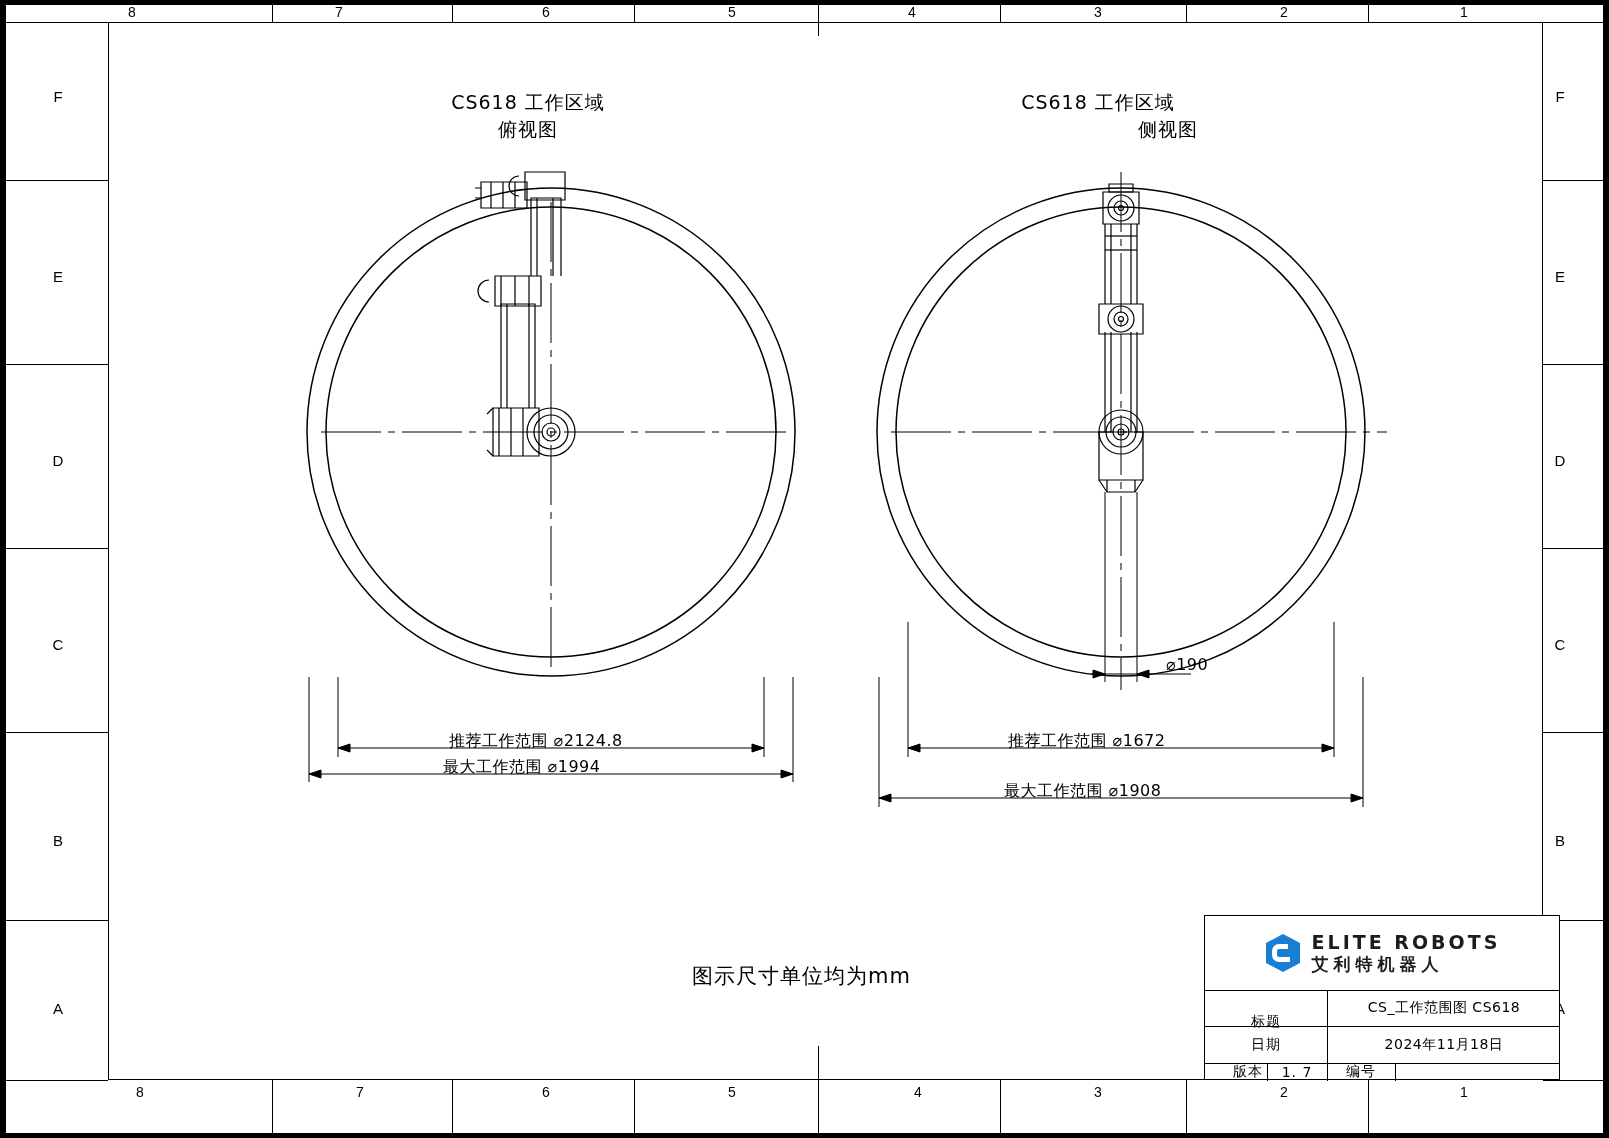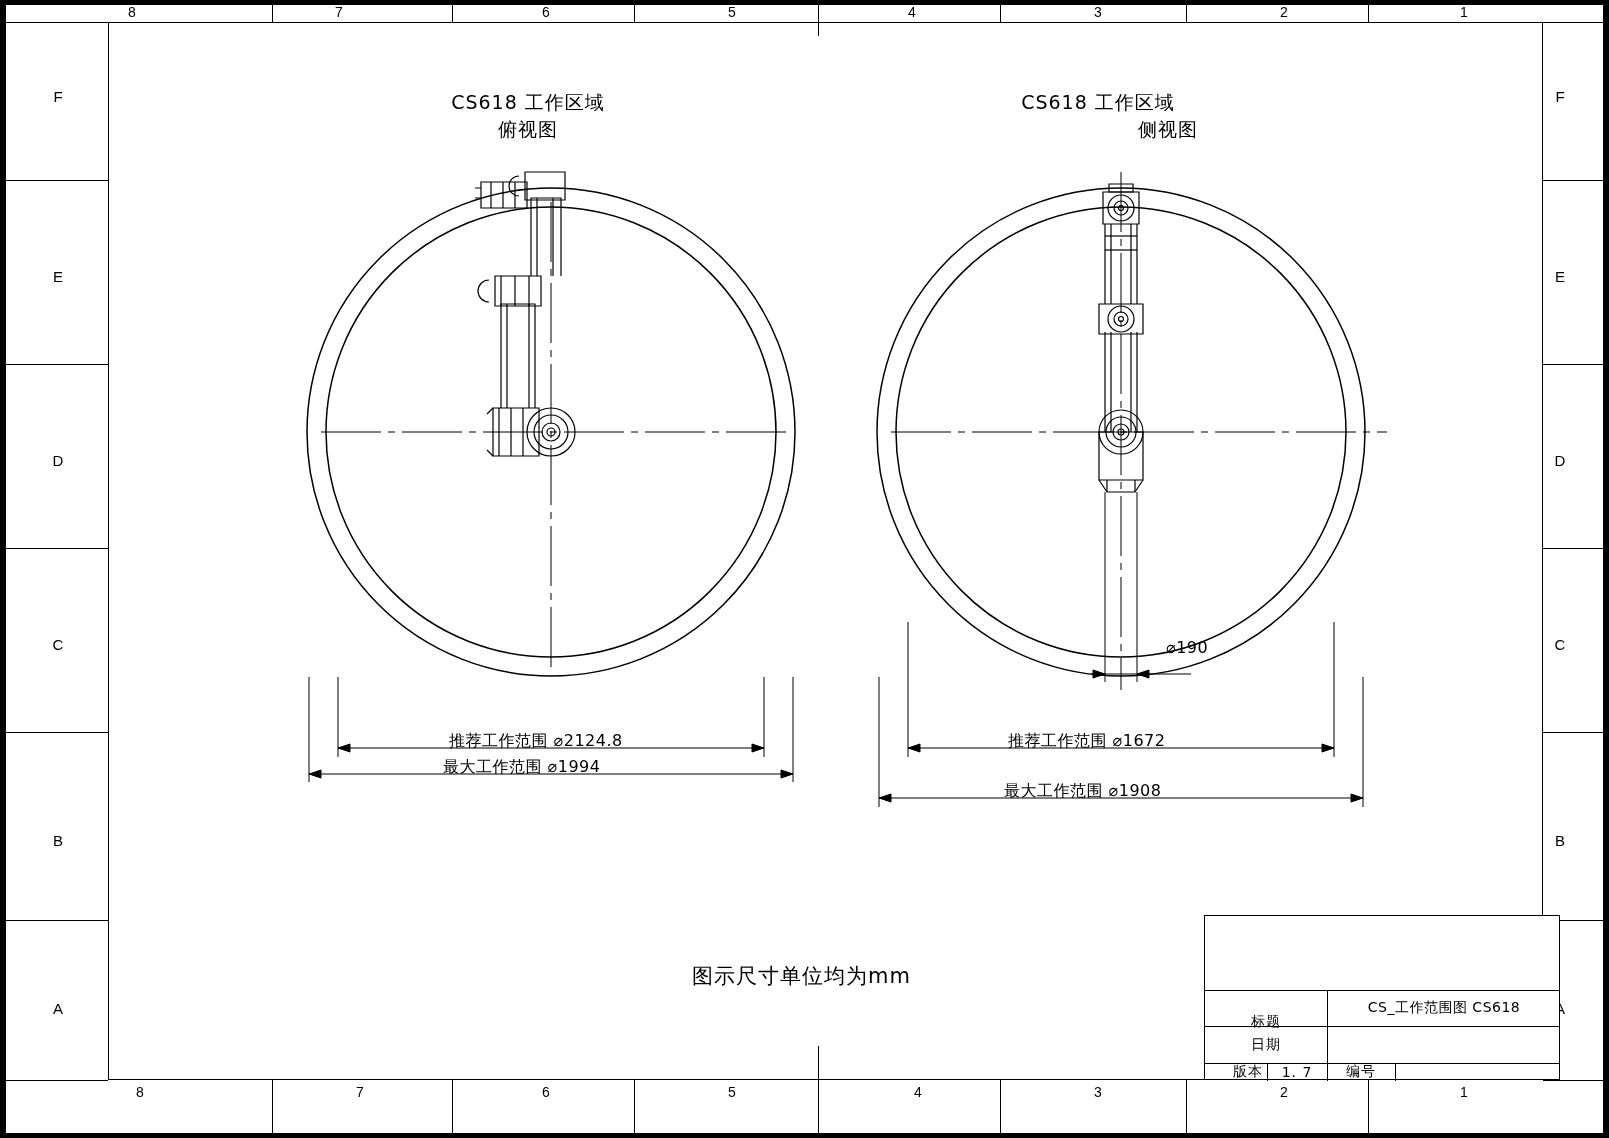--- a/index.html
+++ b/index.html
@@ -340,42 +340,56 @@
 
     <div class="cn view-title" style="left:320px; top:68px; width:200px;">CS618 工作区域</div>
     <div class="cn view-title" style="left:320px; top:95px; width:200px;">俯视图</div>
 
     <div class="cn view-title" style="left:890px; top:68px; width:200px;">CS618 工作区域</div>
     <div class="cn view-title" style="left:890px; top:95px; width:200px;text-align:right;">侧视图</div>
 
     <div class="cn dim-text" style="left:341px; top:709px;">推荐工作范围 ⌀2124.8</div>
     <div class="cn dim-text" style="left:335px; top:735px;">最大工作范围 ⌀1994</div>
 
-    <div class="cn dim-text" style="left:1058px; top:616px;">⌀190</div>
+    <div class="cn dim-text" style="left:1058px; top:633px;">⌀190</div>
     <div class="cn dim-text" style="left:900px; top:709px;">推荐工作范围 ⌀1672</div>
     <div class="cn dim-text" style="left:896px; top:759px;">最大工作范围 ⌀1908</div>
 
     <div class="cn note-text" style="left:584px; top:940px;">图示尺寸单位均为mm</div>
   </div>
 
   <div class="titleblock">
 
+    <div class="logo-wrap">
+      <div class="logo-mark">
+        <svg width="38" height="40" viewBox="0 0 38 40">
+          <polygon points="19,1 36,10 36,30 19,39 2,30 2,10" fill="#1a7fd4"></polygon>
+          <path d="M24 11 h-9 a7 7 0 0 0 -7 7 v4 a7 7 0 0 0 7 7 h3 v-5 h-3 a2 2 0 0 1 -2 -2 v-4 a2 2 0 0 1 2 -2 h9 z" fill="#ffffff"></path>
+          <path d="M18 24 h8 v5 h-8 z" fill="#ffffff"></path>
+        </svg>
+      </div>
+      <div>
+        <div class="logo-text-en">ELITE ROBOTS</div>
+        <div class="logo-text-cn">艾利特机器人</div>
+      </div>
+    </div>
 
     <div class="tb-row" style="top:74px;"></div>
     <div class="tb-row" style="top:110px;"></div>
     <div class="tb-row" style="top:147px;"></div>
 
     <div class="tb-vline" style="left:122px; top:74px; height:73px;"></div>
     <div class="tb-vline" style="left:62px;  top:147px; height:18px;"></div>
     <div class="tb-vline" style="left:122px; top:147px; height:18px;"></div>
     <div class="tb-vline" style="left:190px; top:147px; height:18px;"></div>
 
     <div class="tb-cell" style="left:0; top:88px; width:122px; height:36px;">标题</div>
     <div class="tb-cell" style="left:122px; top:74px; width:234px; height:36px; letter-spacing:0.5px;">CS_工作范围图 CS618</div>
 
     <div class="tb-cell" style="left:0; top:110px; width:122px; height:37px;">日期</div>
+    <div class="tb-cell" style="left:122px; top:110px; width:234px; height:37px; letter-spacing:0.5px;">2024年11月18日</div>
 
     <div class="tb-cell" style="left:12px; top:147px; width:62px; height:18px;">版本</div>
     <div class="tb-cell" style="left:62px; top:147px; width:60px; height:18px;">1. 7</div>
     <div class="tb-cell" style="left:122px; top:147px; width:68px; height:18px;">编号</div>
     <div class="tb-cell" style="left:190px; top:147px; width:166px; height:18px;"></div>
   </div>
 </div>
 
 </body></html>

